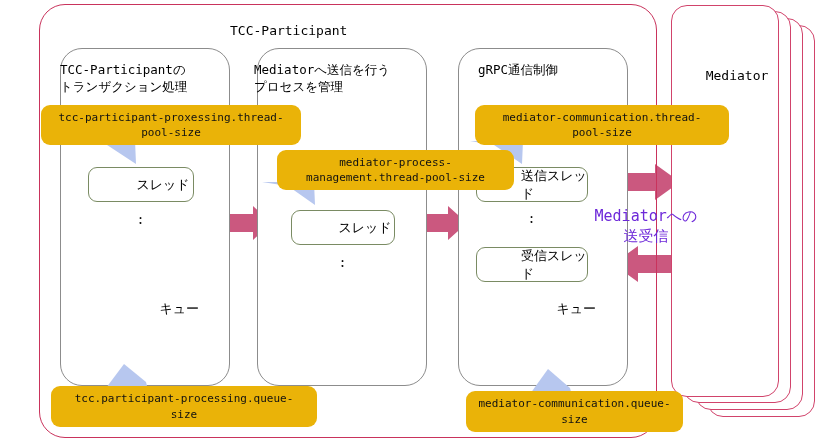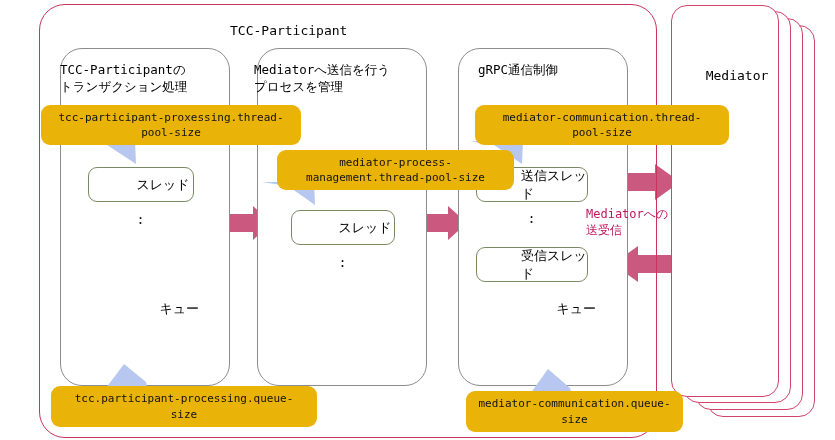--- a/index.html
+++ b/index.html
@@ -103,22 +103,23 @@
     position: absolute;
     text-align: center;
     font-size: 13px;
     color: #000;
     font-family: "DejaVu Sans Mono", "Liberation Mono", monospace;
   }
 
   
   .side-note {
     position: absolute;
-    font-size: 12px;
-    color: #be185d;
+    text-align: center;
+    font-size: 15px;
+    color: #6d28d9;
     line-height: 1.3;
     white-space: pre-line;
     font-family: "DejaVu Sans Mono", "Liberation Mono", monospace;
   }
 
   svg.layer {
     position: absolute;
     left: 0; top: 0;
     width: 835px; height: 440px;
     pointer-events: none;

